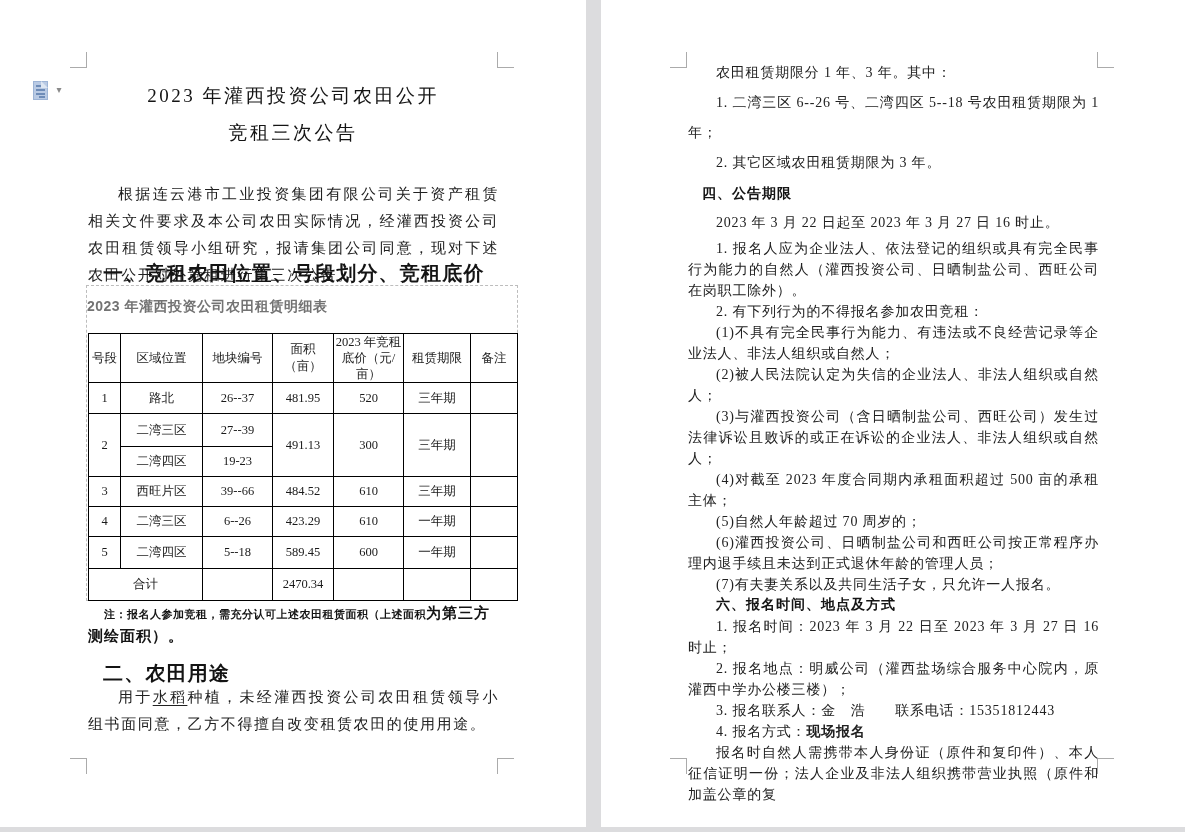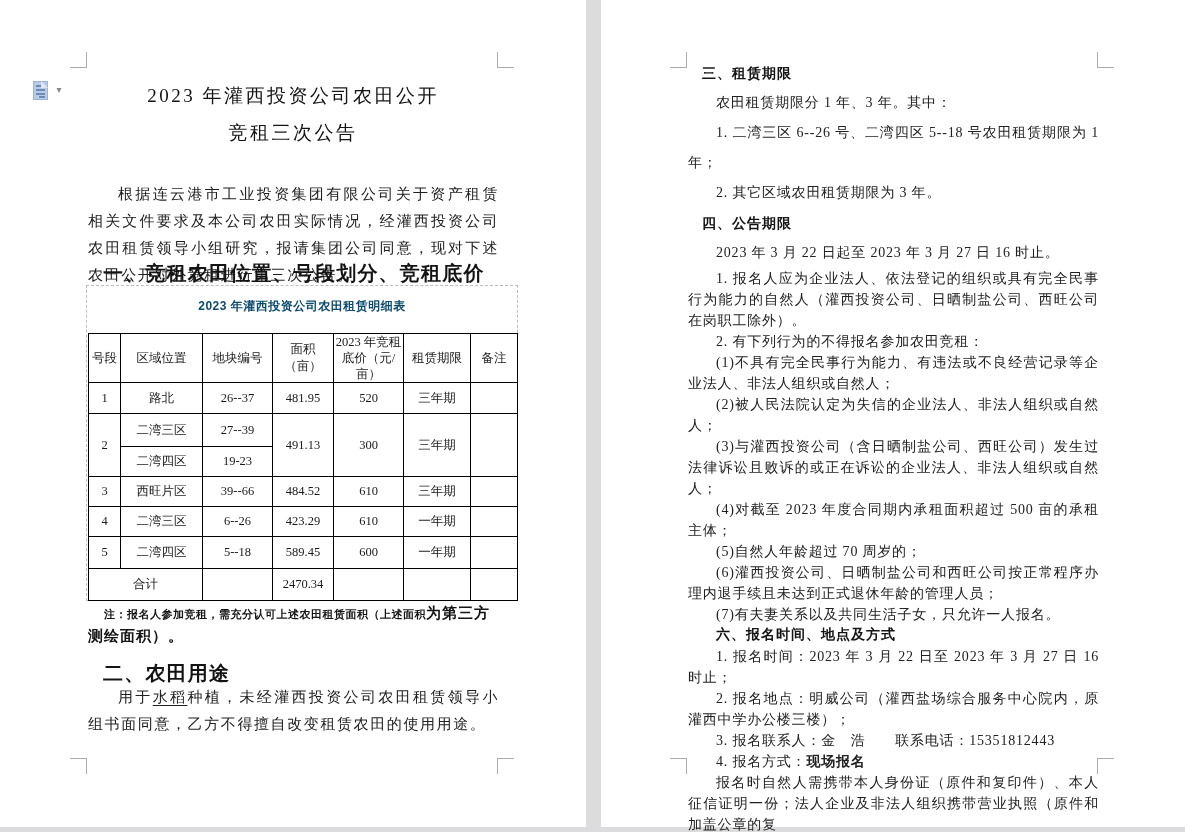--- a/index.html
+++ b/index.html
@@ -47,22 +47,22 @@
     font-family:"Liberation Sans","DejaVu Sans",sans-serif;
   }
   .h1p { top:260px; }
   .h2p { top:660px; }
 
   .table-frame {
     position:absolute; left:86px; top:285px; width:432px; height:316px;
     border:1px dashed #bdbdbd;
   }
   .table-title {
-    margin-top:12px; text-align:center; font-weight:bold; font-size:12px;
-    letter-spacing:0.5px; color:#0c4a6e;
+    margin-top:12px; text-align:left; font-weight:bold; font-size:14px;
+    letter-spacing:0.5px; color:#737373;
     font-family:"Liberation Sans","DejaVu Sans",sans-serif;
   }
   table.lease { position:absolute; left:1px; top:47px; width:429px; border-collapse:collapse; table-layout:fixed; }
   table.lease th, table.lease td {
     border:1px solid #000; text-align:center; vertical-align:middle;
     font-size:12.5px; font-weight:normal; color:#1a1a1a; padding:0 1px;
     overflow:hidden;
   }
   table.lease .ph div { line-height:16px; }
 
@@ -222,21 +222,20 @@
     <p class="usage"><span>用于</span><span class="u">水稻</span><span>种植，未经灌西投资公司农田租赁领导小组书面同意，乙方不得擅自改变租赁农田的使用用途。</span></p>
   </div>
 
   <div class="page page2">
     <div class="cmark cm-tl" style="left:69px; top:52px;"></div>
     <div class="cmark cm-tr" style="left:496px; top:52px;"></div>
     <div class="cmark cm-bl" style="left:69px; top:758px;"></div>
     <div class="cmark cm-br" style="left:496px; top:758px;"></div>
 
     <div class="p2">
-      <p class="hd lh30">三、租赁期限</p>
       <p class="ind lh30">农田租赁期限分 1 年、3 年。其中：</p>
       <p class="ind lh30">1. 二湾三区 6--26 号、二湾四区 5--18 号农田租赁期限为 1 年；</p>
       <p class="ind lh30">2. 其它区域农田租赁期限为 3 年。</p>
       <p class="hd lh30">四、公告期限</p>
       <p class="ind lh30">2023 年 3 月 22 日起至 2023 年 3 月 27 日 16 时止。</p>
       <p class="ind lh21">1. 报名人应为企业法人、依法登记的组织或具有完全民事行为能力的自然人（灌西投资公司、日晒制盐公司、西旺公司在岗职工除外）。</p>
       <p class="ind lh21">2. 有下列行为的不得报名参加农田竞租：</p>
       <p class="ind lh21">(1)不具有完全民事行为能力、有违法或不良经营记录等企业法人、非法人组织或自然人；</p>
       <p class="ind lh21">(2)被人民法院认定为失信的企业法人、非法人组织或自然人；</p>
       <p class="ind lh21">(3)与灌西投资公司（含日晒制盐公司、西旺公司）发生过法律诉讼且败诉的或正在诉讼的企业法人、非法人组织或自然人；</p>

